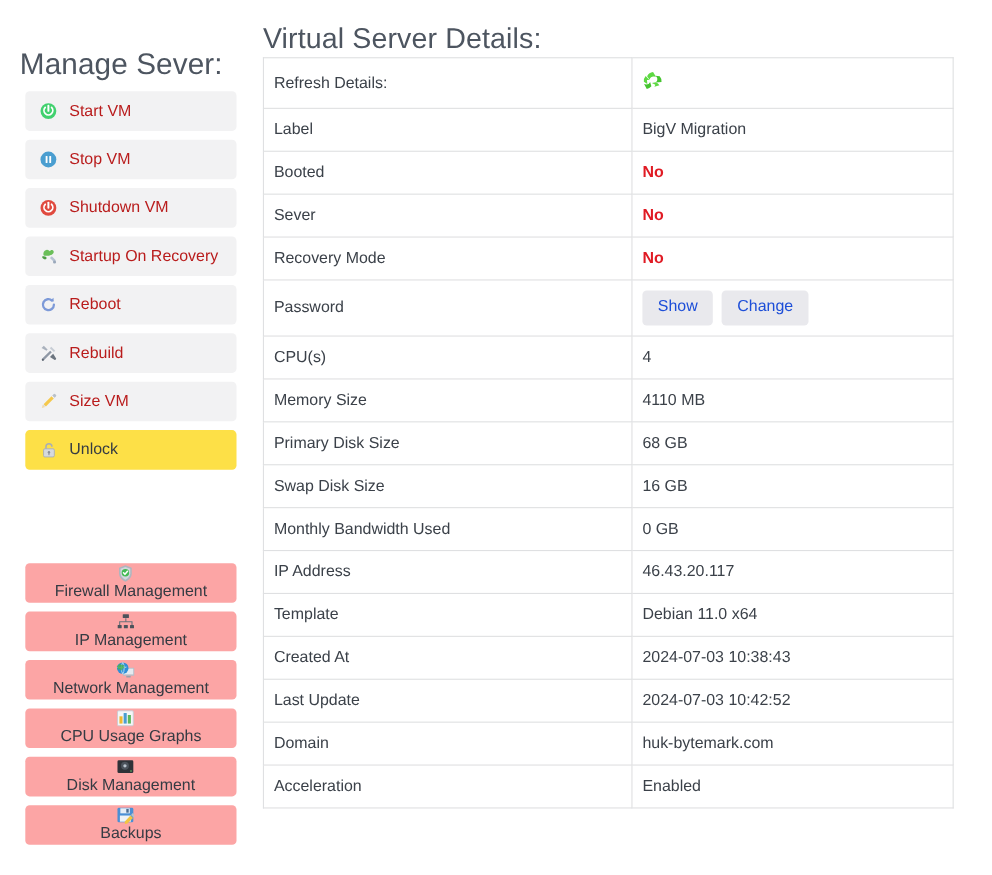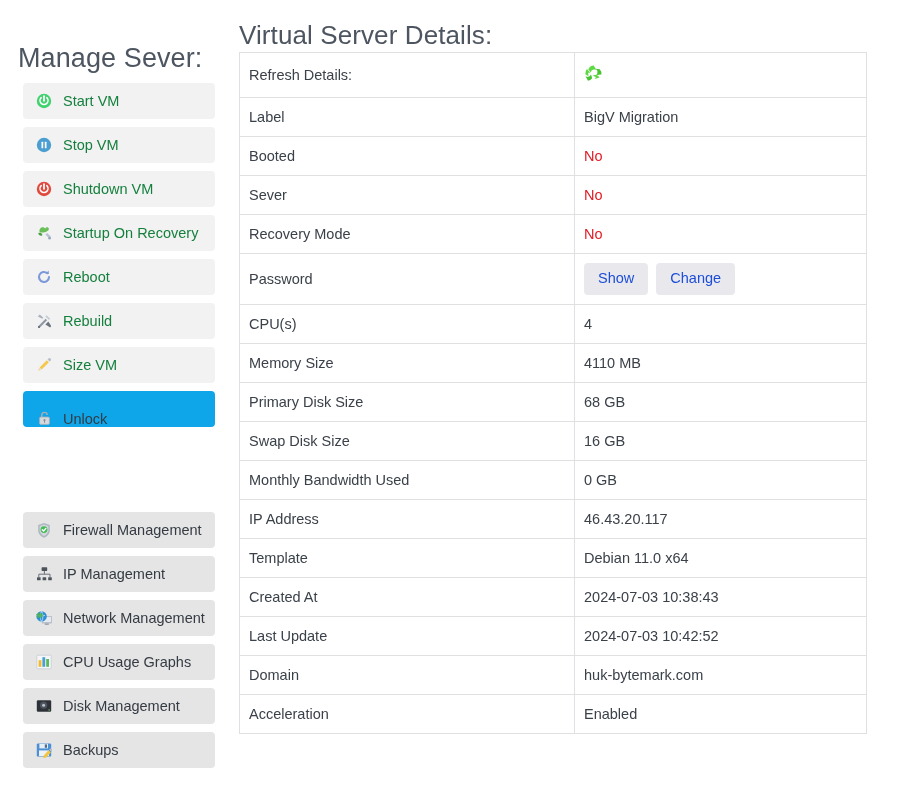--- a/index.html
+++ b/index.html
@@ -49,33 +49,33 @@
   .side-btn {
     display: flex;
     align-items: center;
     width: 192px;
     height: 36px;
     margin-bottom: 8px;
     padding: 0 12px;
     border-radius: 4px;
     background: #f2f2f3;
     font-size: 14.5px;
-    color: #15803d;
+    color: #b91c1c;
     cursor: pointer;
     user-select: none;
     white-space: nowrap;
   }
   .side-btn.active {
-    background: #0ea5e9;
+    background: #fde047;
     color: #353b43;
-    align-items: flex-end;
   }
   .side-btn.tool {
-    background: #e5e5e5;
+    background: #fca5a5;
     color: #353b43;
+    flex-direction: column;
   }
 
   .side-ico {
     width: 18px;
     height: 18px;
     margin-right: 10px;
     flex: 0 0 18px;
     display: flex;
     align-items: center;
     justify-content: center;
@@ -115,21 +115,21 @@
     padding: 11px 9px 11px 9px;
     vertical-align: middle;
     color: #3b4149;
     font-size: 14.5px;
     height: 37px;
   }
   .detail-table td.k { width: 335px; }
   .detail-table td.v { width: 292px; }
   .detail-table tr.tall td { height: 50px; padding-top: 9px; padding-bottom: 9px; }
 
-  .neg { color: #e01b24; font-weight: normal; }
+  .neg { color: #e01b24; font-weight: bold; }
 
   .pw-buttons { display: flex; gap: 8px; }
   .pw-btn {
     background: #e9e9ed;
     border: none;
     border-radius: 4px;
     padding: 8px 14px;
     font-size: 14.5px;
     font-family: "Liberation Sans", sans-serif;
     color: #1d4ed8;

